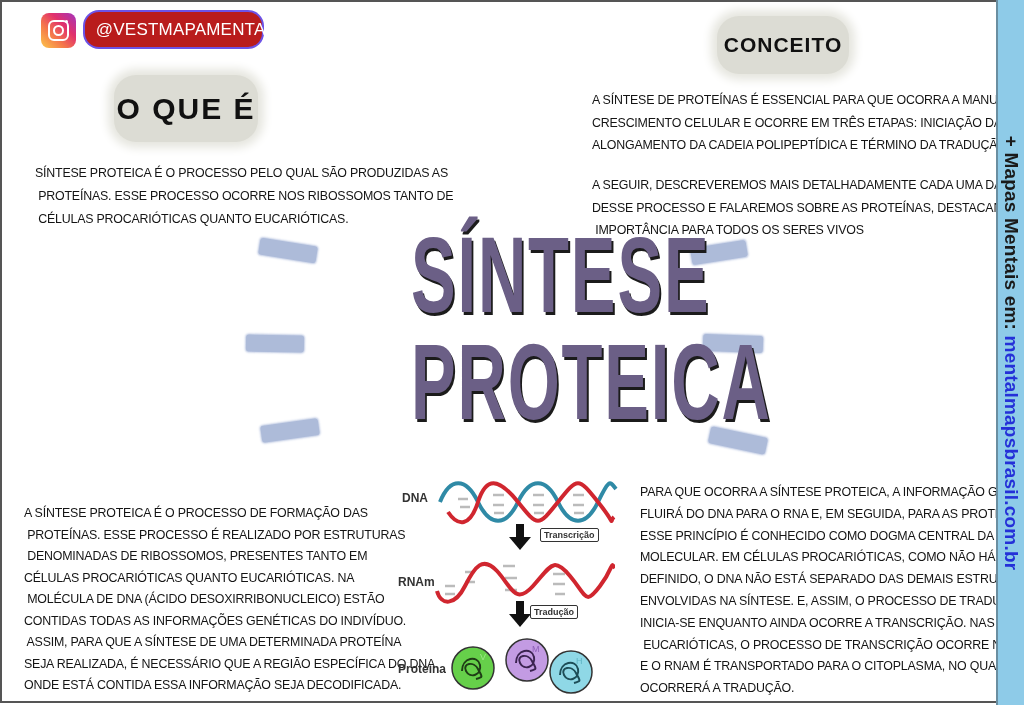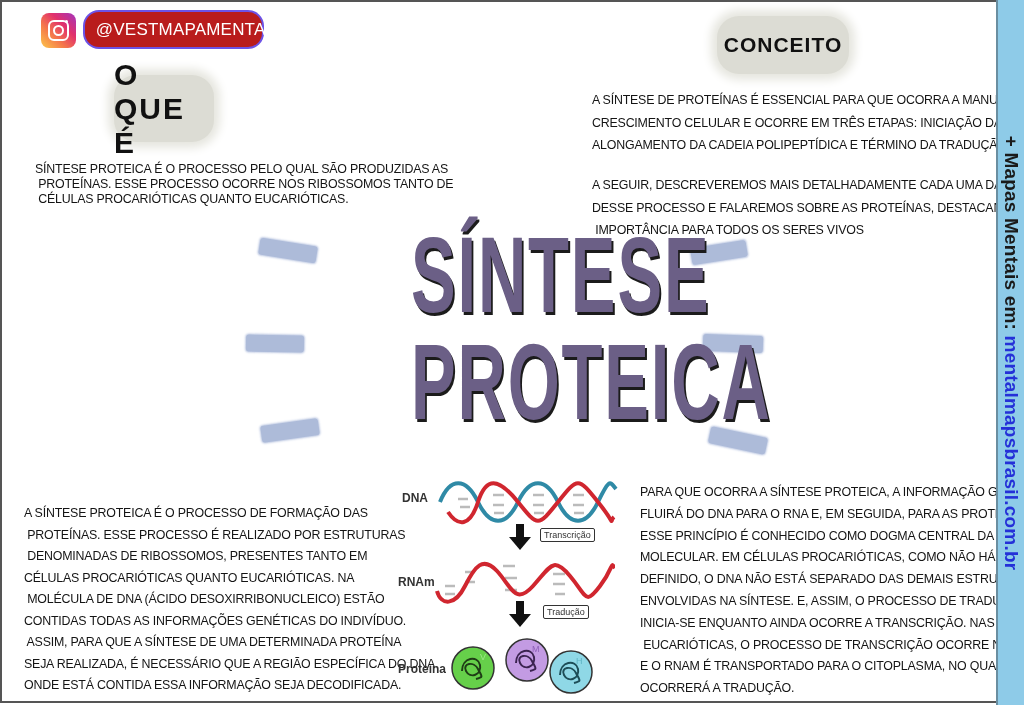--- a/index.html
+++ b/index.html
@@ -63,25 +63,25 @@
     color: #ffffff; font-size: 17px; font-weight: normal; letter-spacing: 0.2px; padding-left: 24px;
   }
 
   
   .blob {
     position: absolute; background: #dcdcd4; border-radius: 22px;
     box-shadow: 0 0 10px 6px #e6e6df;
     display: flex; align-items: center; justify-content: center;
     font-weight: bold; color: #111;
   }
-  .blob-oque { left: 112px; top: 73px; width: 100px; height: 67px; font-size: 30px; letter-spacing: 2px; }
+  .blob-oque { left: 112px; top: 73px; width: 144px; height: 67px; font-size: 30px; letter-spacing: 2px; }
   .blob-conceito { left: 715px; top: 14px; width: 132px; height: 58px; font-size: 21px; letter-spacing: 1px; }
 
   .para {
-    position: absolute; font-size: 12.4px; line-height: 15px; letter-spacing: -0.2px;
+    position: absolute; font-size: 12.4px; line-height: 23px; letter-spacing: -0.2px;
     white-space: pre; transform-origin: 0 0;
   }
   .p-oque { left: 33px; top: 160px; }
   .p-conceito-1 { left: 590px; top: 87px; line-height: 22.5px; }
   .p-conceito-2 { left: 590px; top: 172px; line-height: 22.5px; }
   .p-bottom-left { left: 22px; top: 501px; line-height: 21.5px; }
   .p-bottom-right { left: 638px; top: 480px; line-height: 21.8px; }
 
   
   .title {
@@ -100,21 +100,21 @@
     position: absolute; height: 17px; background: #a9b8d8;
     border-radius: 3px; opacity: 0.95;
     box-shadow: 0 0 2px 1px #bfcae3;
   }
 
   
   .diagram { position: absolute; left: 388px; top: 470px; width: 230px; height: 230px; }
   .diag-label { position: absolute; font-weight: bold; font-size: 12px; color: #333; }
   .step-box {
     position: absolute; border: 1.5px solid #333; border-radius: 2px; background: #fff;
-    font-size: 9px; font-weight: normal; color: #333; padding: 1px 3px;
+    font-size: 9px; font-weight: bold; color: #333; padding: 1px 3px;
   }
   .arrow {
     position: absolute; width: 0; height: 0;
   }
   .arrow .shaft { position: absolute; left: -4px; top: 0; width: 8px; height: 14px; background: #111; }
   .arrow .head {
     position: absolute; left: -11px; top: 13px; width: 0; height: 0;
     border-left: 11px solid transparent; border-right: 11px solid transparent; border-top: 13px solid #111;
   }
 </style>
@@ -203,21 +203,21 @@
           <line x1="118" y1="28" x2="130" y2="28"></line>
           <line x1="120" y1="38" x2="130" y2="38"></line>
       </g>
       <path d="M2 35 C 6 50, 20 50, 30 30 S 48 0, 62 15 S 80 50, 98 30 S 118 0, 135 20 S 150 50, 165 30 S 175 5, 180 12" fill="none" stroke="#d0262f" stroke-width="4"></path>
     </svg>
 
     <div class="arrow" style="left:130px; top:129px;">
       <div class="shaft"></div>
         <div class="head"></div>
     </div>
-    <div class="step-box" style="left:153px; top:133px;">Tradução</div>
+    <div class="step-box" style="left:140px; top:133px;">Tradução</div>
 
     <div class="diag-label" style="left:8px; top:190px;">Proteína</div>
     <svg width="46" height="46" style="position:absolute; left:60px; top:173px;" viewBox="0 0 46 46">
       <circle cx="23" cy="23" r="21" fill="#66d04a" stroke="#333" stroke-width="1.5"></circle>
       <path d="M12 26 C 12 12, 28 10, 30 20 S 20 34, 16 26 S 24 16, 28 24 S 34 32, 26 34" fill="none" stroke="#1f3d16" stroke-width="2"></path>
       <text x="30" y="15" font-size="9" fill="#9fe58a" font-family="Liberation Sans, sans-serif">V</text>
     </svg>
     <svg width="46" height="46" style="position:absolute; left:114px; top:165px;" viewBox="0 0 46 46">
       <circle cx="23" cy="23" r="21" fill="#c39be3" stroke="#333" stroke-width="1.5"></circle>
       <path d="M12 26 C 12 12, 28 10, 30 20 S 20 34, 16 26 S 24 16, 28 24 S 34 32, 26 34" fill="none" stroke="#3b2350" stroke-width="2"></path>

